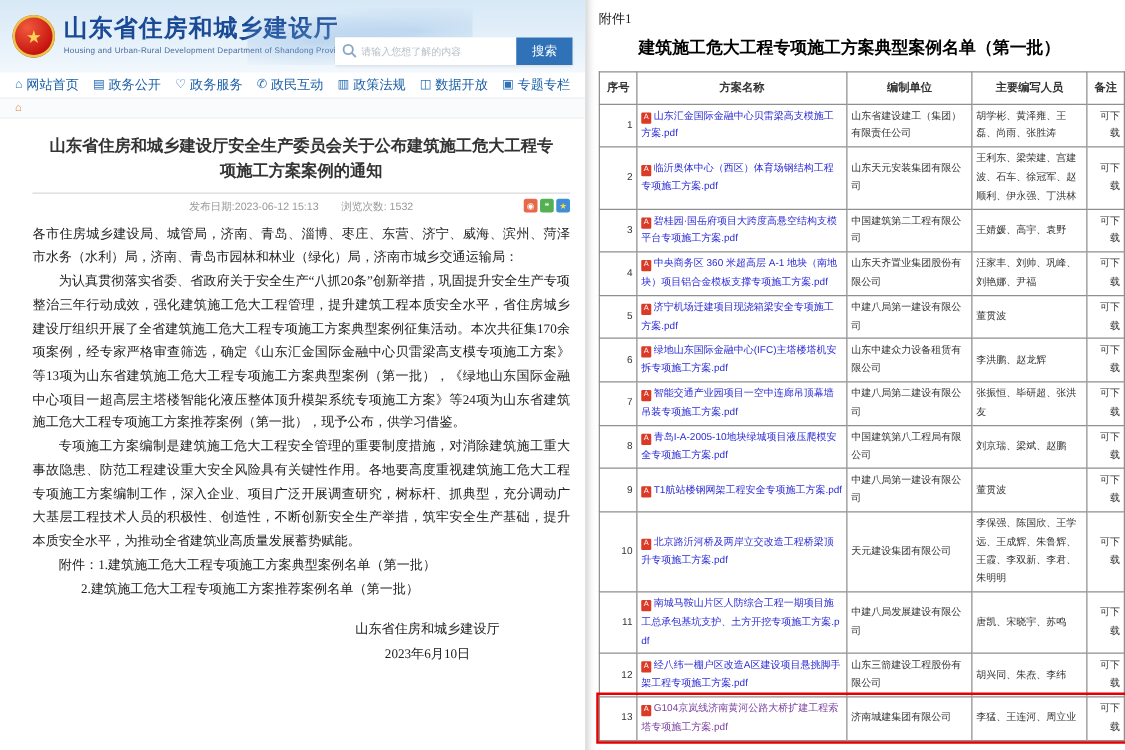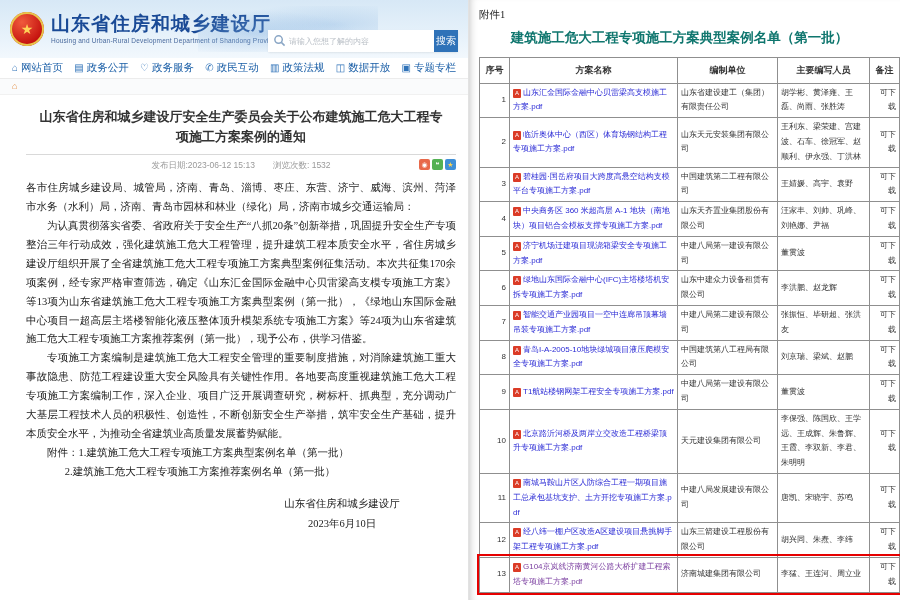--- a/index.html
+++ b/index.html
@@ -21,21 +21,21 @@
     display:flex;align-items:center;justify-content:center;box-shadow:0 0 0 2px #e8c54b inset}
   .emblem .star{color:#ffd257;font-size:14px;line-height:1}
   .titles{margin-left:7px}
   .site-name{font-size:19px;font-weight:bold;color:var(--brand);letter-spacing:1px;line-height:1.1}
   .site-name-en{font-size:6.5px;color:#49699c;margin-top:2px;letter-spacing:.2px}
   .search-box{position:absolute;right:10px;top:30px;width:190px;height:22px;display:flex;z-index:2;
     background:#fff;border-radius:2px;box-shadow:0 1px 2px rgba(0,0,0,.08)}
   .search-icon{position:absolute;left:5px;top:4px;width:13px;height:13px}
   .search-box input{flex:1;border:none;outline:none;font-size:8px;padding:0 4px 0 21px;color:#333;min-width:0}
   .search-box input::placeholder{color:#b9bfc6}
-  .search-box button{width:24px;border:none;background:var(--accent);color:#fff;font-size:10px;cursor:pointer}
+  .search-box button{width:45px;border:none;background:var(--accent);color:#fff;font-size:10px;cursor:pointer}
   .site-nav{height:21px;background:#fff;display:flex;align-items:center;justify-content:space-between;
     padding:0 12px;border-bottom:1px solid #ececec}
   .nav-item{display:flex;align-items:center;gap:3px;font-size:10.5px;color:#1b5fa7;text-decoration:none;white-space:nowrap}
   .nav-ico{font-size:10px;color:var(--accent);line-height:1}
   .breadcrumb{height:16px;background:#fafbfc;display:flex;align-items:center;gap:4px;
     padding:0 12px;font-size:7.5px;color:#777;border-bottom:1px solid #f1f1f1}
   .bc-icon{color:#e08330;font-size:9px;line-height:1}
   article{padding:9px 12px 0 26px}
   .article-title{font-size:13px;font-weight:bold;color:#333;text-align:center;line-height:1.55;margin:3px 8px 7px}
   .title-rule{border-top:1px solid #d9d9d9}
@@ -50,21 +50,21 @@
   .body-text p.no-indent{text-indent:0}
   .body-text p.attach2{text-indent:3.7em}
   .signature{width:140px;margin:12px 44px 0 auto;text-align:center;
     font-family:"Liberation Serif",serif;font-size:10.5px;line-height:1.95;color:#222}
 
   
   .right-panel{flex:1;background:#fff;border-left:1px solid #e2e2e2;padding:7px 20px 0 10px;overflow:hidden;
     box-shadow:inset 7px 0 8px -7px rgba(0,0,0,.28)}
   .attach-label{font-family:"Liberation Serif",serif;font-size:10.5px;color:#222;margin:1px 0 7px}
   .doc-title{font-family:"Liberation Serif",serif;font-size:13.5px;font-weight:bold;text-align:center;
-    color:#0f766e;margin:0 4px 10px}
+    color:#000000;margin:0 4px 10px}
   table{width:99%;border-collapse:collapse;table-layout:fixed}
   th,td{border:1px solid #8f8f8f;font-size:8px;line-height:1.85;color:#333;padding:2px 3px;vertical-align:middle;
     word-break:break-all}
   th{font-size:9px;font-weight:bold;text-align:center;padding:4px 2px;font-family:"Liberation Serif",serif}
   .c-no,.c-note{text-align:right}
   .plan-link{color:var(--link);text-decoration:none;cursor:pointer}
   .plan-link.visited{color:var(--visited)}
   .pdf-icon{display:inline-block;width:8px;height:9px;background:#db3b26;color:#fff;font-size:6px;
     line-height:9px;text-align:center;border-radius:1px;margin-right:2px;vertical-align:0}
   tr.highlight{outline:2px solid var(--hl);outline-offset:1px}

